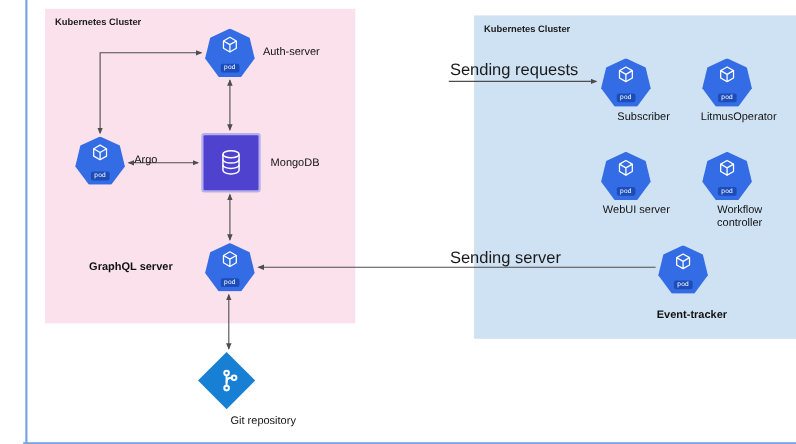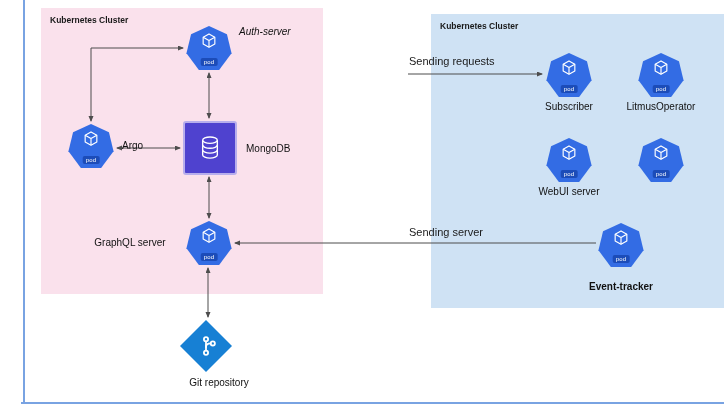--- a/index.html
+++ b/index.html
@@ -21,32 +21,32 @@
   }
   .pod-shape svg{margin-top:5px;}
   .pod-badge{
     position:absolute;bottom:4px;left:50%;transform:translateX(-50%);
     background:#1c4cb8;color:#fff;font-size:6px;line-height:8px;
     padding:0 3px;border-radius:2px;letter-spacing:.2px;
   }
   .node-label{
     position:absolute;font-size:10px;color:#111;line-height:11px;white-space:nowrap;
   }
-  .node-label.center{text-align:center;white-space:normal;}
-  .node-label.right{text-align:center;}
+  .node-label.center{text-align:right;white-space:normal;}
+  .node-label.right{text-align:left;font-weight:bold;}
   .mongo{
     position:absolute;width:50px;height:50px;background:#4f42cf;border:2px solid #b7aeec;
     border-radius:3px;display:flex;align-items:center;justify-content:center;
   }
   .git{
     position:absolute;width:52px;height:52px;background:#1780d4;
     clip-path:polygon(50% 0,100% 50%,50% 100%,0 50%);
     display:flex;align-items:center;justify-content:center;
   }
-  .edge-label{position:absolute;font-size:11px;color:#1a1a1a;white-space:nowrap;text-align:right;}
+  .edge-label{position:absolute;font-size:15px;color:#1a1a1a;white-space:nowrap;text-align:right;}
   #wires{position:absolute;left:0;top:0;pointer-events:none;}
   #wires line,#wires polyline{stroke:#4d4d4d;stroke-width:1;fill:none;}
 </style>
 </head>
 <body>
 
 <div id="canvas">
 
   <div class="edge-line" style="left:2px;top:0;width:2px;height:404px;"></div>
   <div class="edge-line" style="left:0;bottom:0;width:724px;height:2px;"></div>
@@ -78,21 +78,21 @@
 
   <div class="pod" style="left:165px;top:26px;">
     <div class="pod-shape">
       <svg viewBox="0 0 24 24" width="20" height="20" fill="none" stroke="#fff" stroke-width="1.4" stroke-linejoin="round">
         <path d="M12 3.5 L19 7.5 L19 15.5 L12 19.5 L5 15.5 L5 7.5 Z"></path>
         <path d="M5 7.5 L12 11.5 L19 7.5 M12 11.5 V 19.5"></path>
       </svg>
       <div class="pod-badge">pod</div>
     </div>
   </div>
-  <div class="node-label" style="left:218px;top:26px;font-style:italic;">Auth-server</div>
+  <div class="node-label" style="left:218px;top:42px;">Auth-server</div>
 
   <div class="pod" style="left:47px;top:124px;">
     <div class="pod-shape">
       <svg viewBox="0 0 24 24" width="20" height="20" fill="none" stroke="#fff" stroke-width="1.4" stroke-linejoin="round">
         <path d="M12 3.5 L19 7.5 L19 15.5 L12 19.5 L5 15.5 L5 7.5 Z"></path>
         <path d="M5 7.5 L12 11.5 L19 7.5 M12 11.5 V 19.5"></path>
       </svg>
       <div class="pod-badge">pod</div>
     </div>
   </div>
@@ -165,20 +165,21 @@
 
   <div class="pod" style="left:617px;top:138px;">
     <div class="pod-shape">
       <svg viewBox="0 0 24 24" width="20" height="20" fill="none" stroke="#fff" stroke-width="1.4" stroke-linejoin="round">
         <path d="M12 3.5 L19 7.5 L19 15.5 L12 19.5 L5 15.5 L5 7.5 Z"></path>
         <path d="M5 7.5 L12 11.5 L19 7.5 M12 11.5 V 19.5"></path>
       </svg>
       <div class="pod-badge">pod</div>
     </div>
   </div>
+  <div class="node-label center" style="left:608px;top:186px;width:64px;">Workflow controller</div>
 
   <div class="pod" style="left:577px;top:223px;">
     <div class="pod-shape">
       <svg viewBox="0 0 24 24" width="20" height="20" fill="none" stroke="#fff" stroke-width="1.4" stroke-linejoin="round">
         <path d="M12 3.5 L19 7.5 L19 15.5 L12 19.5 L5 15.5 L5 7.5 Z"></path>
         <path d="M5 7.5 L12 11.5 L19 7.5 M12 11.5 V 19.5"></path>
       </svg>
       <div class="pod-badge">pod</div>
     </div>
   </div>

